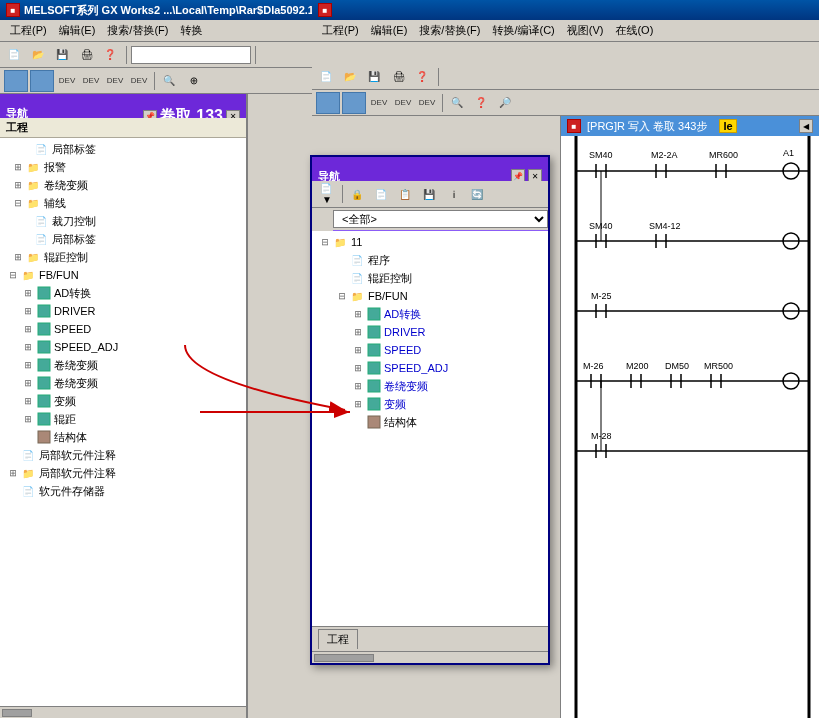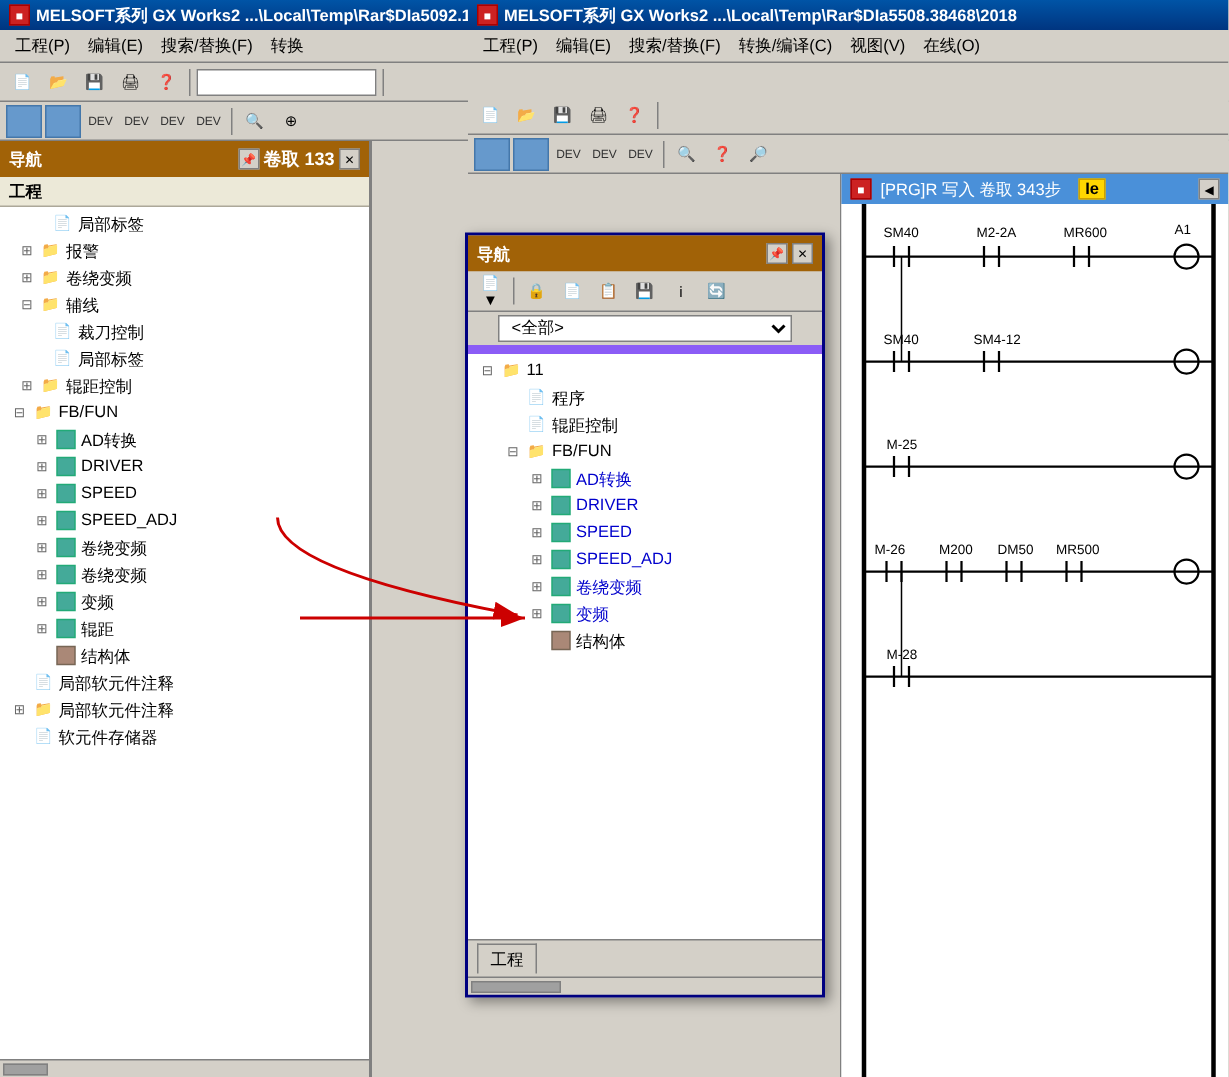--- a/index.html
+++ b/index.html
@@ -48,28 +48,28 @@
       width: 22px; height: 22px;
       background: #d4d0c8;
       border: 1px solid transparent;
       display: flex; align-items: center; justify-content: center;
       cursor: pointer;
       font-size: 10px;
     }
     .toolbar-separator { width: 1px; height: 18px; background: #808080; margin: 0 2px; }
 
     .panel-header {
-      background: #a16207;
+      background: #6d28d9;
       color: white;
       padding: 12px 6px;
       font-size: 11px;
       font-weight: bold;
       height: 20px;
       display: flex;
-      align-items: center;
+      align-items: flex-start;
       justify-content: space-between;
     }
 
     .tree-area {
       flex: 1;
       overflow-y: auto;
       overflow-x: hidden;
       background: white;
       padding: 2px;
     }
@@ -173,21 +173,21 @@
     <button class="toolbar-btn">🔍</button>
     <button class="toolbar-btn">⊕</button>
   </div>
 
   <div style="position:absolute;top:94px;left:0;width:248px;bottom:0;background:#d4d0c8;border-right:2px solid #808080;display:flex;flex-direction:column;z-index:1;">
 
     <div class="panel-header">
       <span>导航</span>
       <div style="display:flex;gap:3px;align-items:center;">
         <button style="width:14px;height:14px;background:#d4d0c8;border:1px solid #808080;font-size:8px;cursor:pointer;">📌</button>
-        <span style="font-size:12px;">卷取 133</span>
+        <span style="font-size:16px;">卷取 133</span>
         <button style="width:14px;height:14px;background:#d4d0c8;border:1px solid #808080;font-size:8px;cursor:pointer;">✕</button>
       </div>
     </div>
 
     <div style="background:#ece9d8;padding:2px 6px;font-size:11px;border-bottom:1px solid #aca899;font-weight:bold;">工程</div>
 
     <div class="tree-area">
 
       <div class="tree-item" style="padding-left:30px;">
         <span class="tree-icon" style="color:#4a90d9;">📄</span>
@@ -325,21 +325,20 @@
 
     </div>
 
     <div style="height:12px;background:#d4d0c8;border-top:1px solid #808080;display:flex;align-items:center;">
       <div style="width:30px;height:8px;background:#a0a0a0;border:1px solid #808080;margin:2px;"></div>
     </div>
   </div>
 
   <div style="position:absolute;top:0;left:312px;right:0;height:20px;background:linear-gradient(to bottom,#0054a6,#003580);color:white;font-size:11px;font-weight:bold;display:flex;align-items:center;padding:0 6px;z-index:6;">
     <span style="width:14px;height:14px;background:#cc2222;border:1px solid #aa0000;display:inline-flex;align-items:center;justify-content:center;font-size:8px;color:white;margin-right:4px;">■</span>
-    <span style="flex:1;overflow:hidden;white-space:nowrap;font-size:11px;">MELSOFT系列 GX Works2 ...\Local\Temp\Rar$DIa5508.38468\2018</span>
   </div>
 
   <div class="menu-bar" style="position:absolute;top:20px;left:312px;right:0;height:22px;z-index:6;">
     <span class="menu-item">工程(P)</span>
     <span class="menu-item">编辑(E)</span>
     <span class="menu-item">搜索/替换(F)</span>
     <span class="menu-item">转换/编译(C)</span>
     <span class="menu-item">视图(V)</span>
     <span class="menu-item">在线(O)</span>
   </div>
@@ -381,21 +380,21 @@
       <button class="toolbar-btn" style="font-size:10px;">📄▼</button>
       <div class="toolbar-separator"></div>
       <button class="toolbar-btn">🔒</button>
       <button class="toolbar-btn">📄</button>
       <button class="toolbar-btn">📋</button>
       <button class="toolbar-btn">💾</button>
       <button class="toolbar-btn">ℹ</button>
       <button class="toolbar-btn">🔄</button>
     </div>
 
-    <div style="padding:2px 20px;background:#d4d0c8;border-bottom:6px solid #8b5cf6;">
+    <div style="padding:2px 0;background:#d4d0c8;border-bottom:1px solid #8b5cf6;margin-left:21px;">
       <select class="dropdown-select"><option>&lt;全部&gt;</option></select>
     </div>
 
     <div class="popup-tree-area">
 
       <div class="tree-item" style="padding-left:5px;">
         <span class="tree-toggle">⊟</span>
         <span class="tree-icon" style="color:#ffd700;">📁</span>
         <span class="tree-label">11</span>
       </div>

